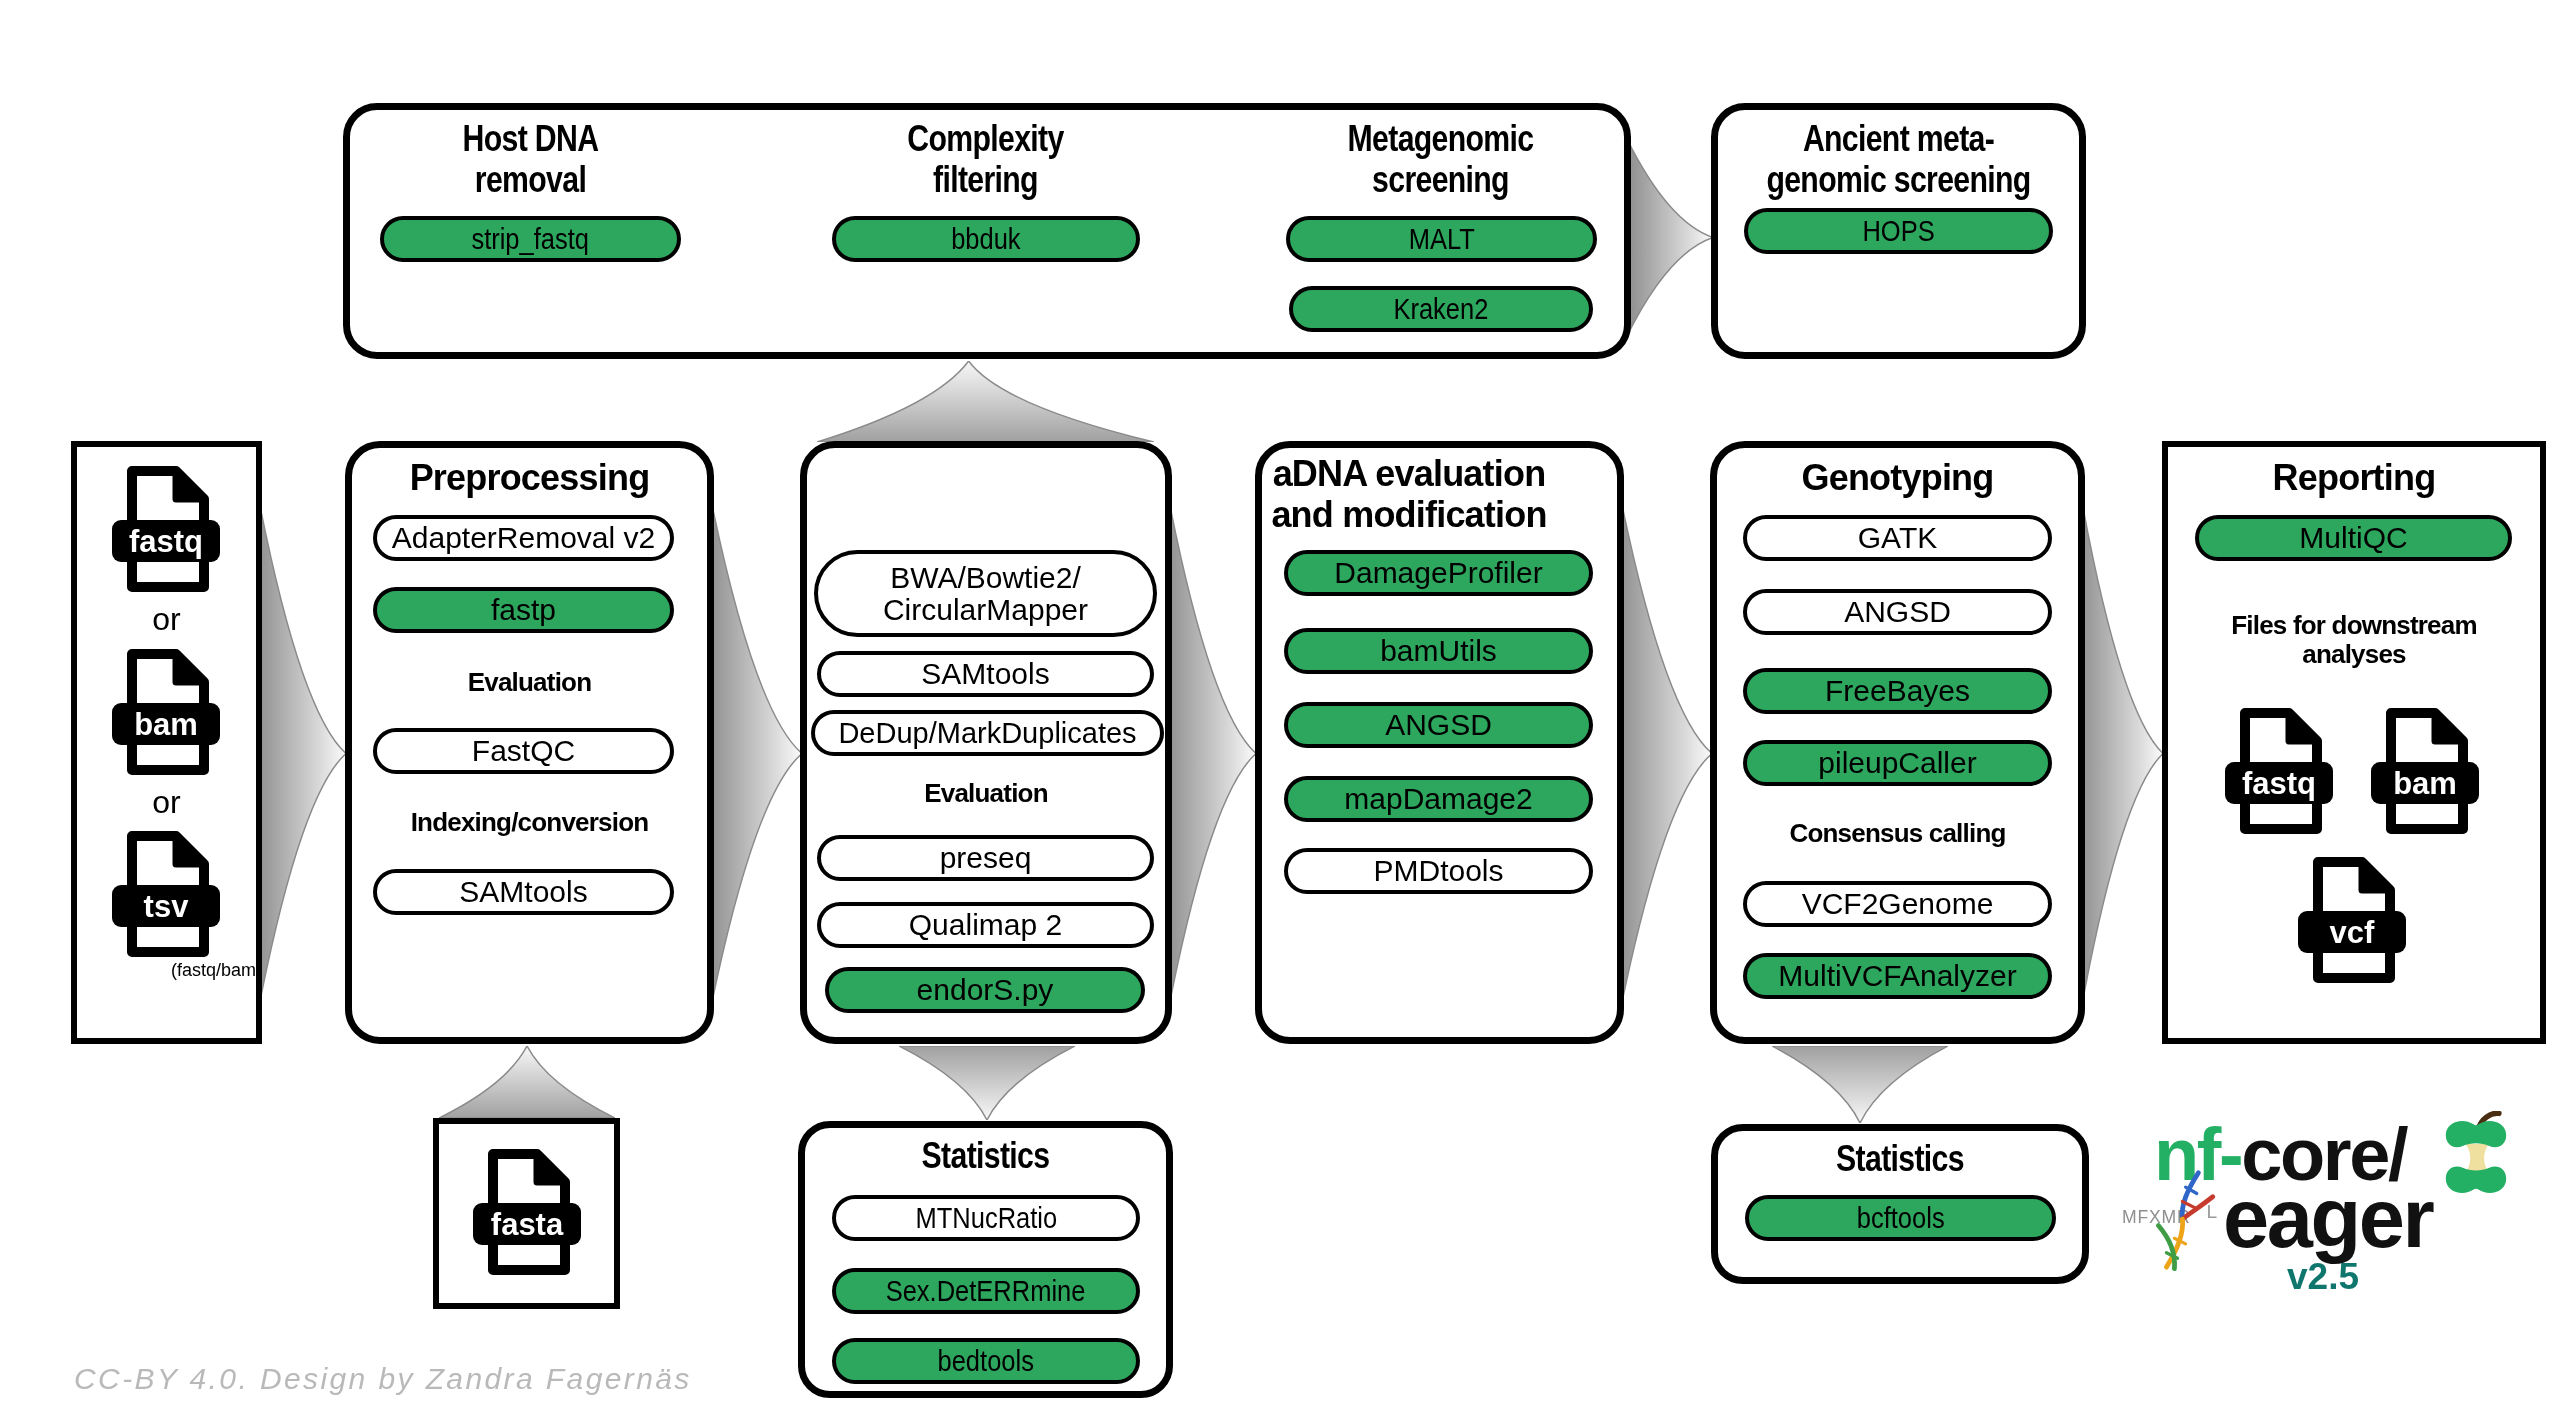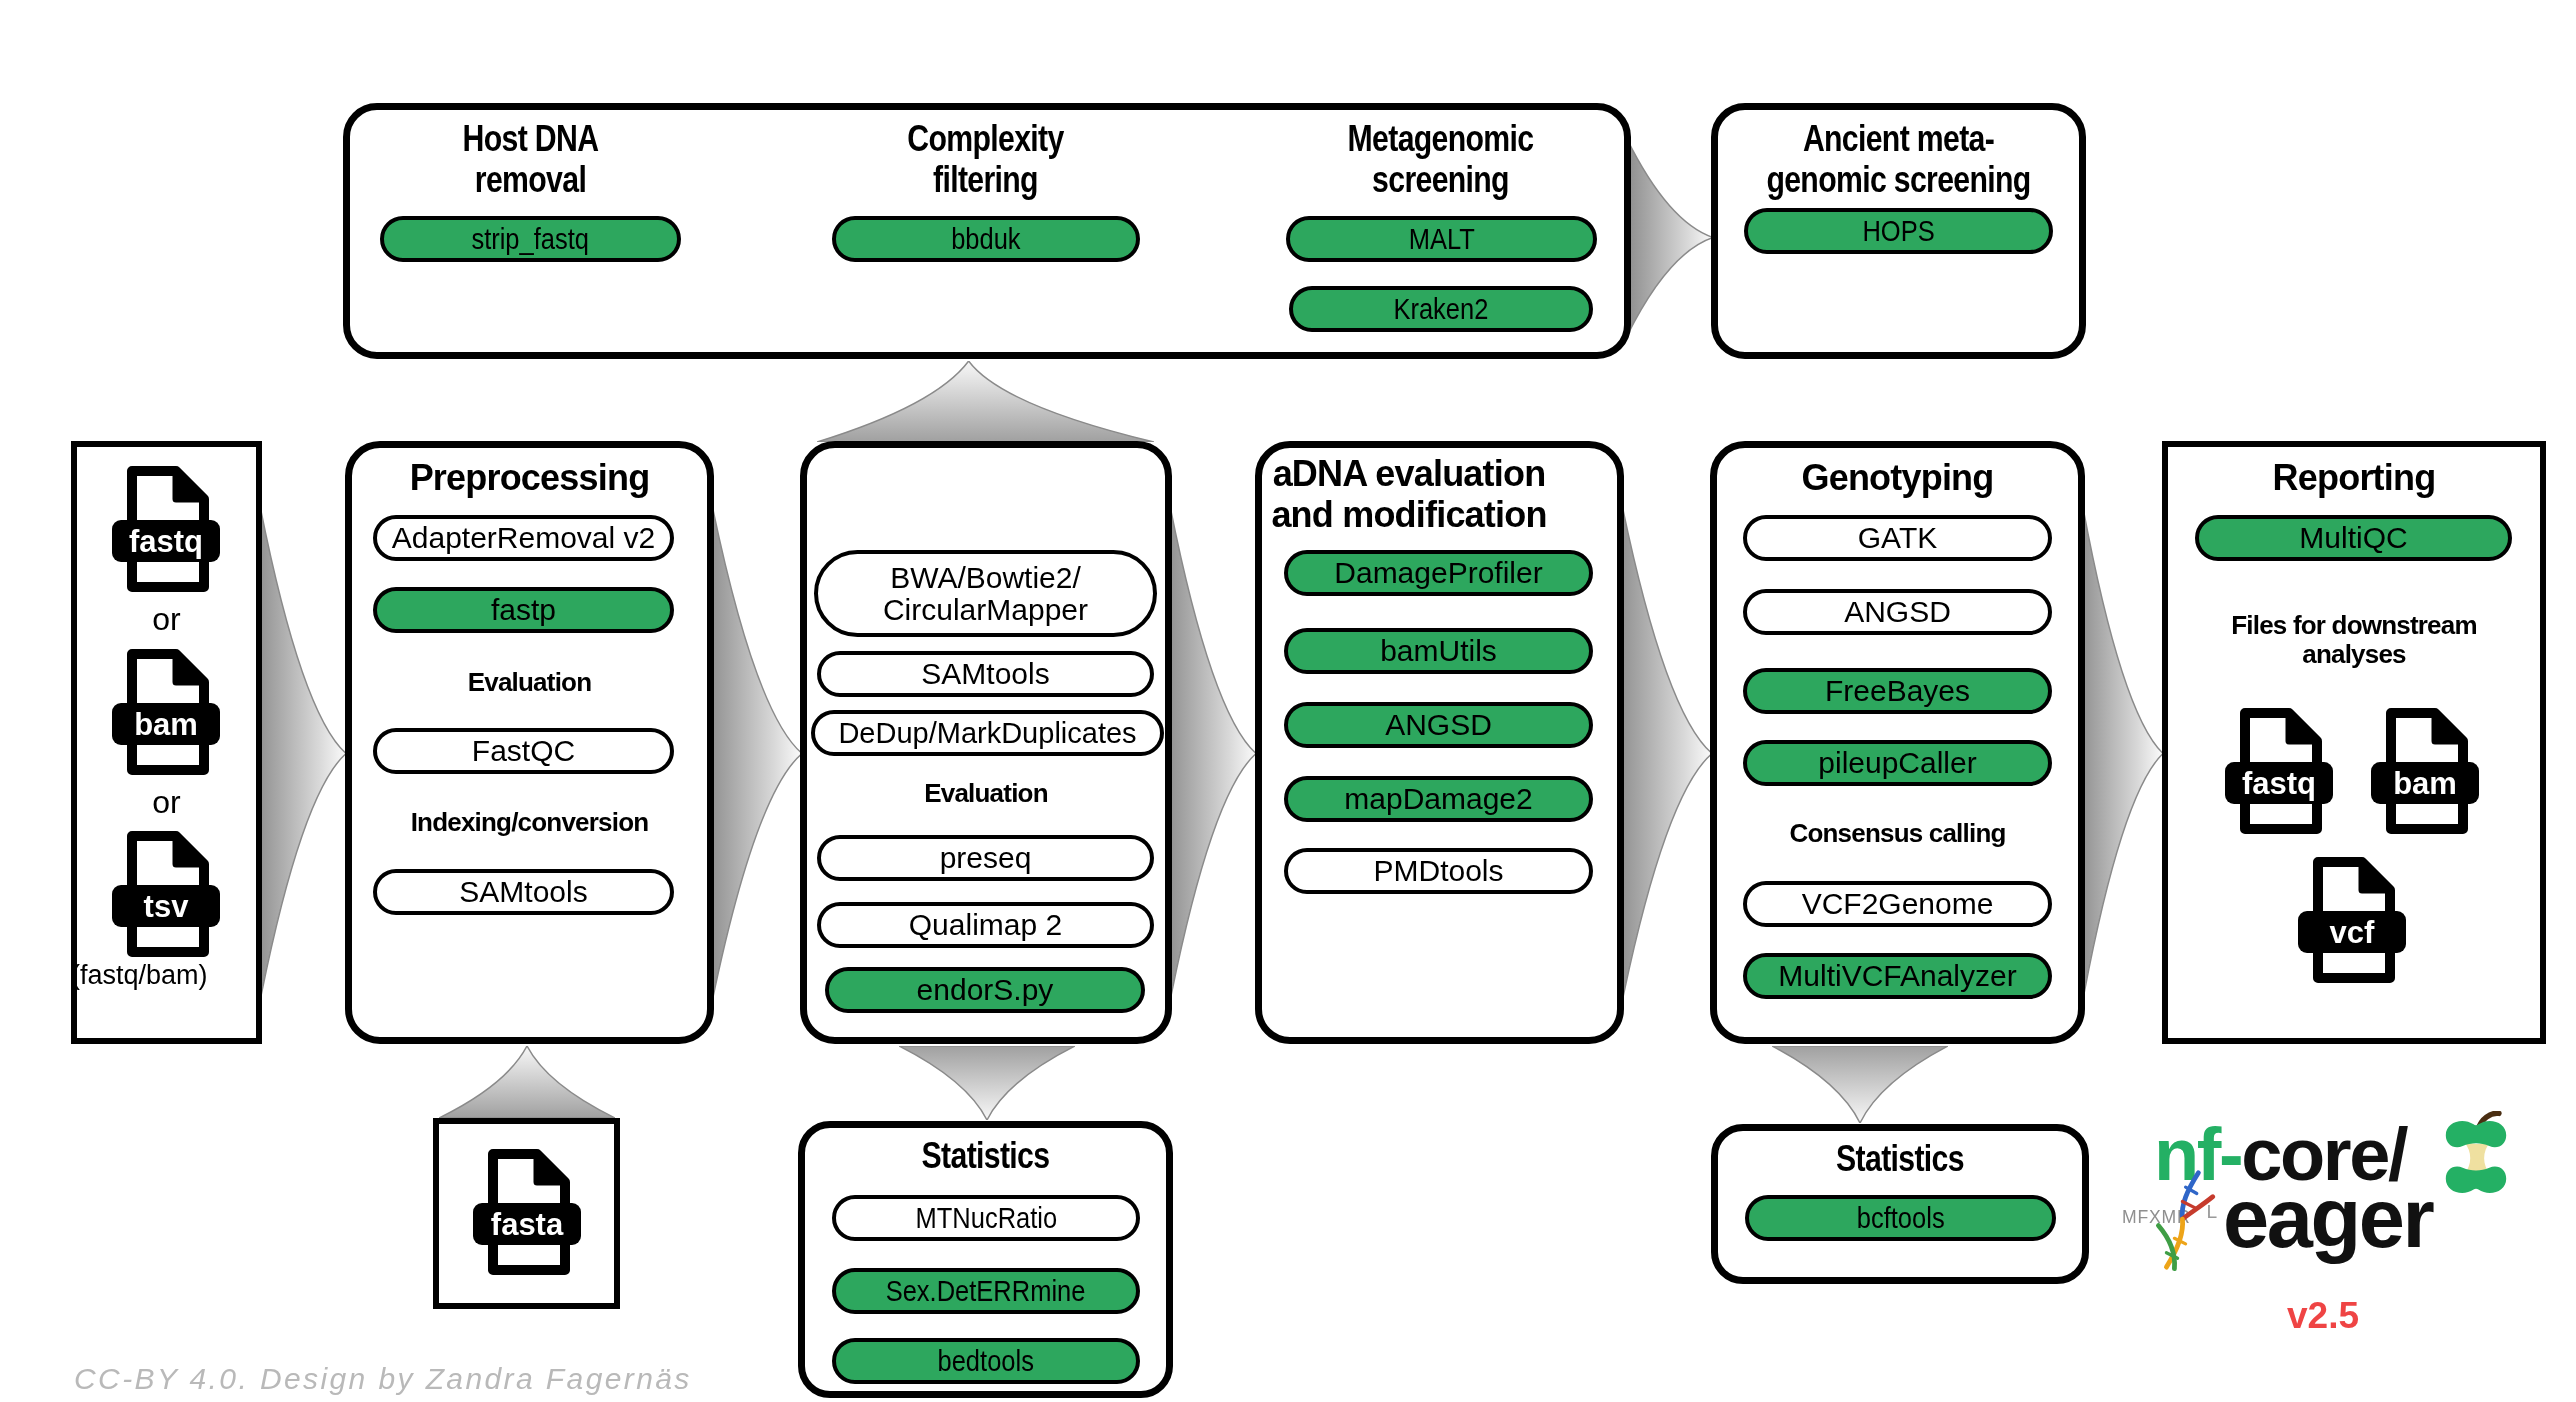--- a/index.html
+++ b/index.html
@@ -21,21 +21,21 @@
   
   .pill { position:absolute; height:46px; background:#fff; border:4px solid #000; border-radius:26px;
           box-sizing:border-box; display:flex; align-items:center; justify-content:center;
           font-size:30px; text-align:center; line-height:1.06; white-space:pre-line; }
   .pill.green { background:var(--green,#2da75e); }
   .pill.tall { height:87px; border-radius:45px; }
   .pill.small-text { font-size:29px; }
   .csp { transform:scaleX(0.85); transform-origin:50% 50%; display:inline-block; white-space:pre-line; }
 
   .or { position:absolute; font-size:32px; text-align:center; }
-  .caption { position:absolute; font-size:27px; text-align:left; }
+  .caption { position:absolute; font-size:18px; text-align:right; }
   .credit { position:absolute; left:74px; top:1362px; font-size:30px; font-style:italic;
             letter-spacing:2.4px; color:#b9b9b9; }
 
   
   .file-icon { position:absolute; width:120px; height:132px; }
   .doc  { fill:#fff; stroke:#000; stroke-width:10; stroke-linejoin:round; }
   .fold { fill:#000; stroke:#000; stroke-width:7; stroke-linejoin:round; }
   .band { fill:#000; }
   .band-text { fill:#fff; font-size:31px; font-weight:bold; text-anchor:middle;
                font-family:"Liberation Sans", sans-serif; }
@@ -43,22 +43,22 @@
   
   .arrow { position:absolute; }
 
   
   .logo-line1 { position:absolute; left:2154px; top:1112px; font-weight:bold; font-size:74px;
                 letter-spacing:-2.4px; white-space:nowrap; }
   .logo-nf { color:var(--logo-green,#24b064); }
   .logo-core { color:#111; }
   .logo-eager { position:absolute; left:2223px; top:1171px; font-weight:bold; font-size:83px;
                 letter-spacing:-2.4px; color:#111; }
-  .logo-version { position:absolute; left:2227px; top:1295px; width:192px; text-align:center;
-                  font-weight:bold; font-size:37px; color:#ef4444; }
+  .logo-version { position:absolute; left:2227px; top:1256px; width:192px; text-align:center;
+                  font-weight:bold; font-size:37px; color:#0f766e; }
   .logo-runes { position:absolute; left:2122px; top:1207px; font-size:17.6px; color:#8f8f8f; letter-spacing:0.8px; }
 </style>
 </head>
 <body>
 
 <div class="page">
 
   <svg width="0" height="0" style="position:absolute" aria-hidden="true">
     <defs>
       <linearGradient id="agh" x1="0" y1="0" x2="1" y2="0">

